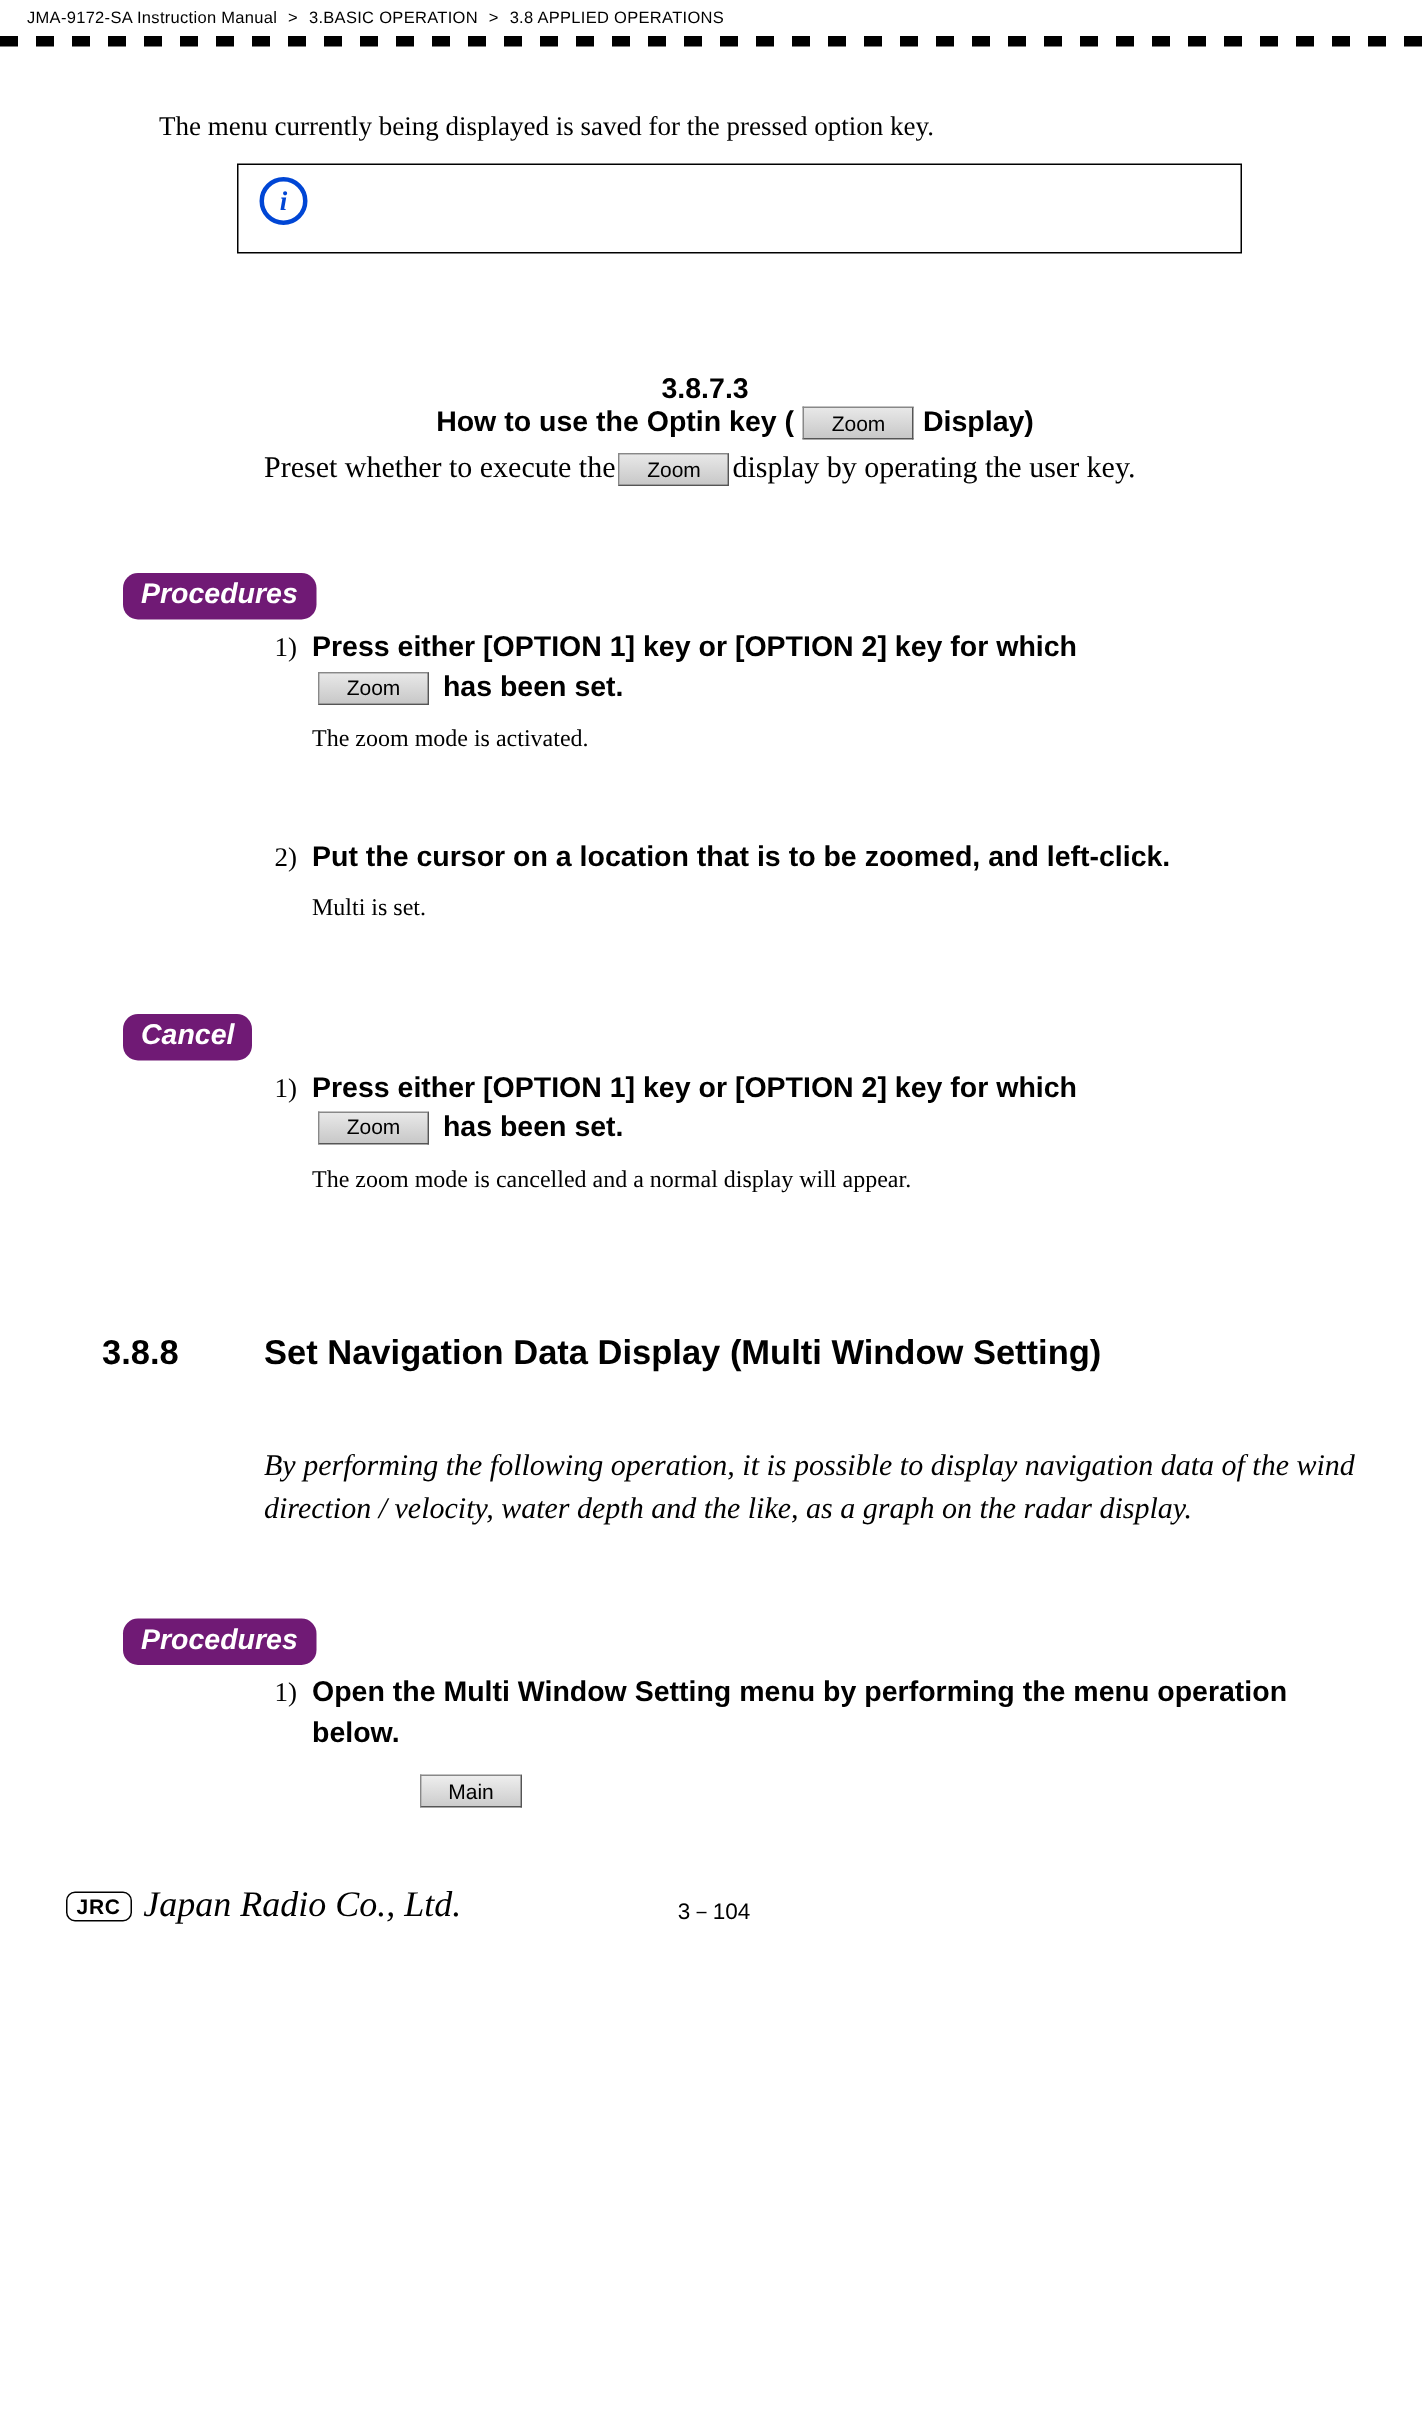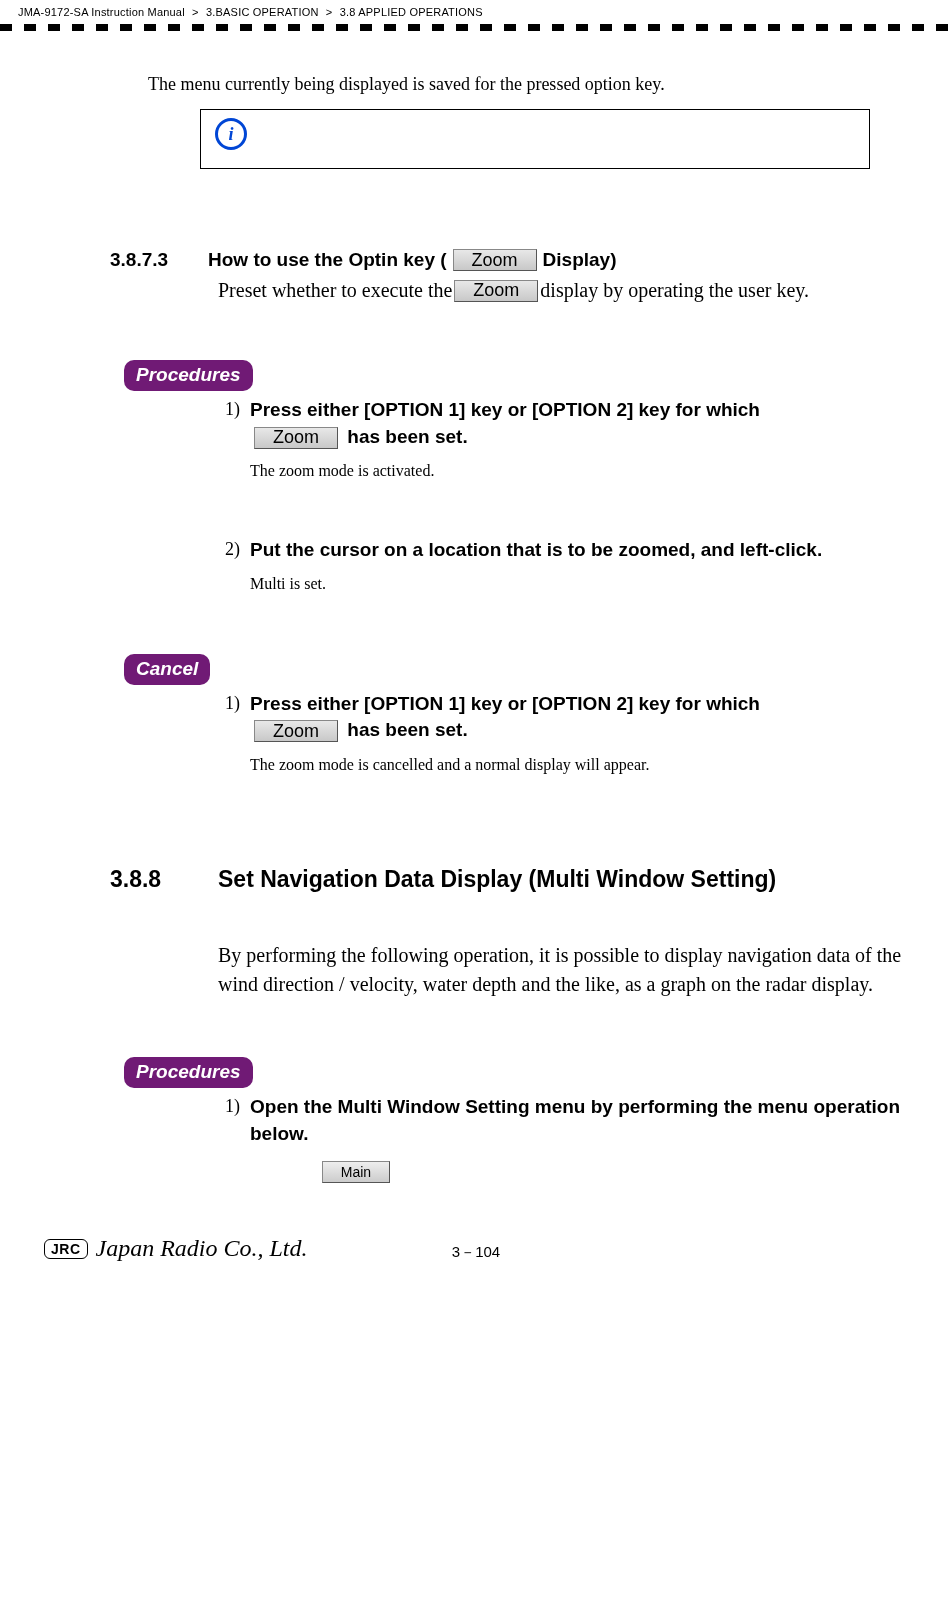--- a/index.html
+++ b/index.html
@@ -24,21 +24,21 @@
   .header-bar .sep { margin: 0 4px; }
   .dash-row {
     width: 100%;
     height: 7px;
     margin: 2px 0 28px 0;
     background-image: repeating-linear-gradient(to right, #000 0, #000 12px, transparent 12px, transparent 24px);
     background-position: 0 0;
     background-size: 24px 7px;
   }
   .body-col {
-    padding: 0 40px 0 110px;
+    padding: 0 40px 0 68px;
   }
   .plain-para {
     font-size: 18px;
     line-height: 1.45;
     margin: 40px 0 12px 38px;
   }
   .info-box {
     border: 1px solid #000;
     margin: 8px 0 0 90px;
     width: 670px;
@@ -62,20 +62,21 @@
   .info-text {
     font-family: Arial, Helvetica, sans-serif;
     font-size: 18px;
     line-height: 1.35;
     text-align: justify;
   }
   .sec-row {
     display: flex;
     align-items: center;
     margin-top: 80px;
+    flex-direction: column;
   }
   .sec-num {
     font-family: Arial, Helvetica, sans-serif;
     font-weight: bold;
     font-size: 19px;
     width: 98px;
     flex-shrink: 0;
   }
   .sec-title {
     font-family: Arial, Helvetica, sans-serif;
@@ -85,22 +86,22 @@
     align-items: center;
     gap: 6px;
   }
   .zoom-btn {
     display: inline-flex;
     align-items: center; justify-content: center;
     background: linear-gradient(#e8e8e8,#c8c8c8);
     border: 1px solid #888;
     border-right-color:#555; border-bottom-color:#555;
     font-family: Arial, Helvetica, sans-serif;
-    font-size: 18px;
-    width: 84px; height: 22px;
+    font-size: 14px;
+    width: 74px; height: 22px;
     font-weight: normal;
     color:#000;
   }
   .preset-line {
     font-size: 20px;
     margin: 8px 0 0 108px;
     display:flex; align-items:center; gap:2px; flex-wrap:wrap;
   }
   .pill {
     display:inline-block;
@@ -151,20 +152,21 @@
   }
   .big-sec-title {
     font-family: Arial, Helvetica, sans-serif;
     font-weight:bold;
     font-size:23px;
   }
   .body-para {
     font-size:20px;
     line-height:1.45;
     margin: 48px 0 0 108px;
+    font-style: italic;
   }
   .main-btn {
     display:inline-flex; align-items:center; justify-content:center;
     background: linear-gradient(#eee,#ccc);
     border:1px solid #888; border-right-color:#555; border-bottom-color:#555;
     font-family: Arial, Helvetica, sans-serif;
     font-size:14px; width:68px; height:22px;
     margin: 14px 0 0 106px;
   }
   .footer {

